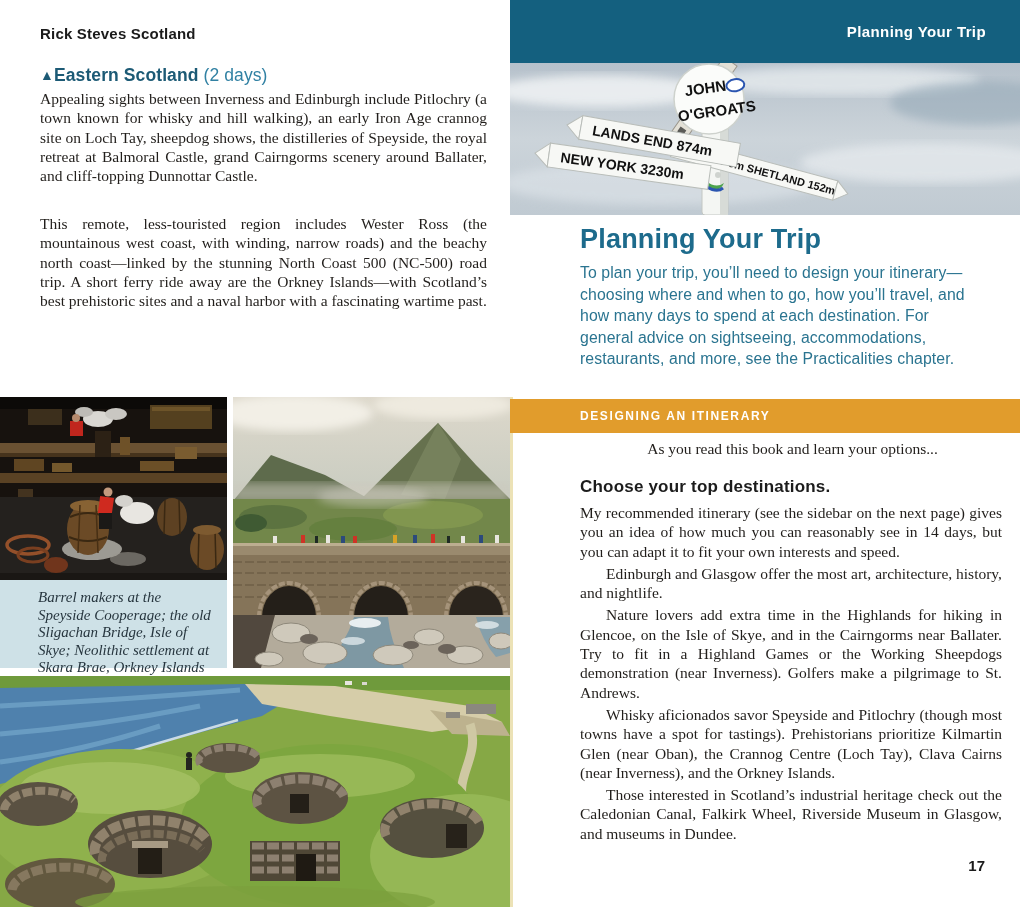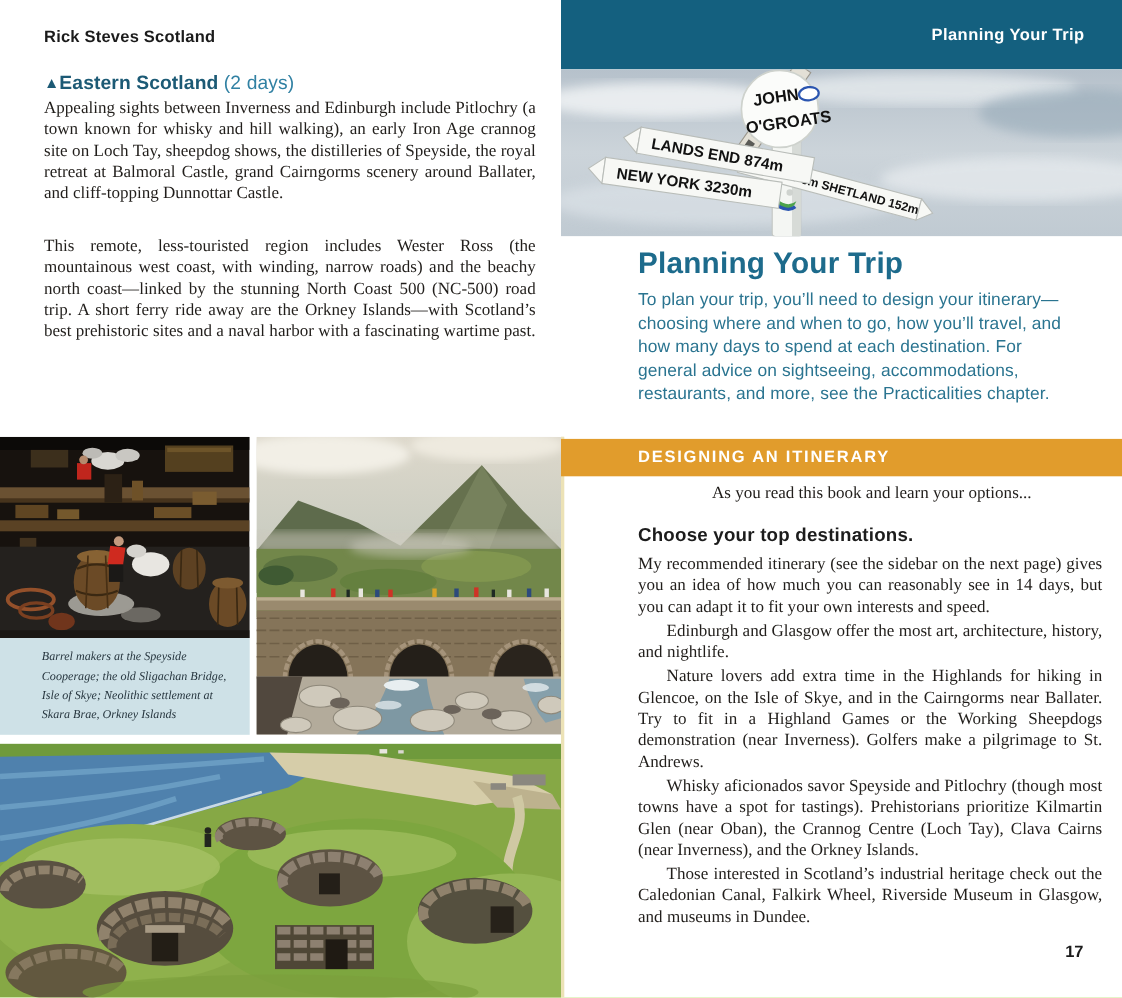--- a/index.html
+++ b/index.html
@@ -1,18 +1,18 @@
 <!DOCTYPE html>
 <html><head>
 <meta charset="utf-8">
 <style>
   * { box-sizing: border-box; }
   html,body { margin:0; padding:0; background:#e9e9e9; }
   .spread {
-    position:relative; width:1020px; height:907px; background:#bef264;
+    position:relative; width:1020px; height:907px; background:#c2410c;
     font-family:"Liberation Sans", sans-serif; overflow:hidden;
   }
   .page { position:absolute; top:0; height:907px; width:510px; background:#fff; }
   .page-left  { left:0; }
   .page-right { left:510px; }
 
   
   .running-head-left {
     position:absolute; left:40px; top:25px;
     font-size:15px; font-weight:bold; color:#1b1b1b; letter-spacing:.2px;
@@ -29,21 +29,21 @@
   }
 
   .photo { position:absolute; overflow:hidden; }
   .photo-coop   { left:0;   top:397px; width:227px; height:183px; }
   .photo-bridge { left:233px; top:397px; width:277px; height:271px; }
   .photo-skara  { left:0;   top:676px; width:510px; height:231px; }
   .caption-box {
     position:absolute; left:0; top:580px; width:227px; height:88px;
     background:#cee1e7; padding:9px 12px 8px 38px;
     font-family:"Liberation Serif", serif; font-style:italic;
-    font-size:11px; line-height:17.6px; color:#27363f;
+    font-size:15px; line-height:17.6px; color:#27363f;
   }
 
   
   .gutter-line { position:absolute; left:0; top:397px; width:3px; height:510px; background:#ece2b6; }
   .chapter-bar {
     position:absolute; left:0; top:0; width:510px; height:63px; background:#14607f;
   }
   .chapter-bar .running-head-right {
     position:absolute; right:34px; top:0; line-height:63px;
     color:#ffffff; font-size:15px; font-weight:bold; letter-spacing:.4px;
@@ -56,21 +56,21 @@
   }
   .chapter-intro {
     position:absolute; left:70px; top:262px; width:402px;
     font-size:15.8px; line-height:21.6px; color:#2a7490; letter-spacing:.1px;
   }
   .section-banner {
     position:absolute; left:0; top:399px; width:510px; height:34px; background:#e19c2c;
   }
   .section-banner span {
     position:absolute; left:70px; line-height:34px; color:#fff;
-    font-size:15px; font-weight:bold; letter-spacing:1.6px;
+    font-size:12px; font-weight:bold; letter-spacing:1.6px;
   }
   .lead-line {
     position:absolute; left:70px; top:440px; width:425px;
     font-family:"Liberation Serif", serif; font-size:15.5px; color:#211e1b;text-align:center;
   }
   .subhead {
     position:absolute; left:70px; top:477px;
     font-size:17px; font-weight:bold; color:#1c1c1c; letter-spacing:.2px;
   }
   .body-col { position:absolute; left:70px; top:500px; width:422px; }

